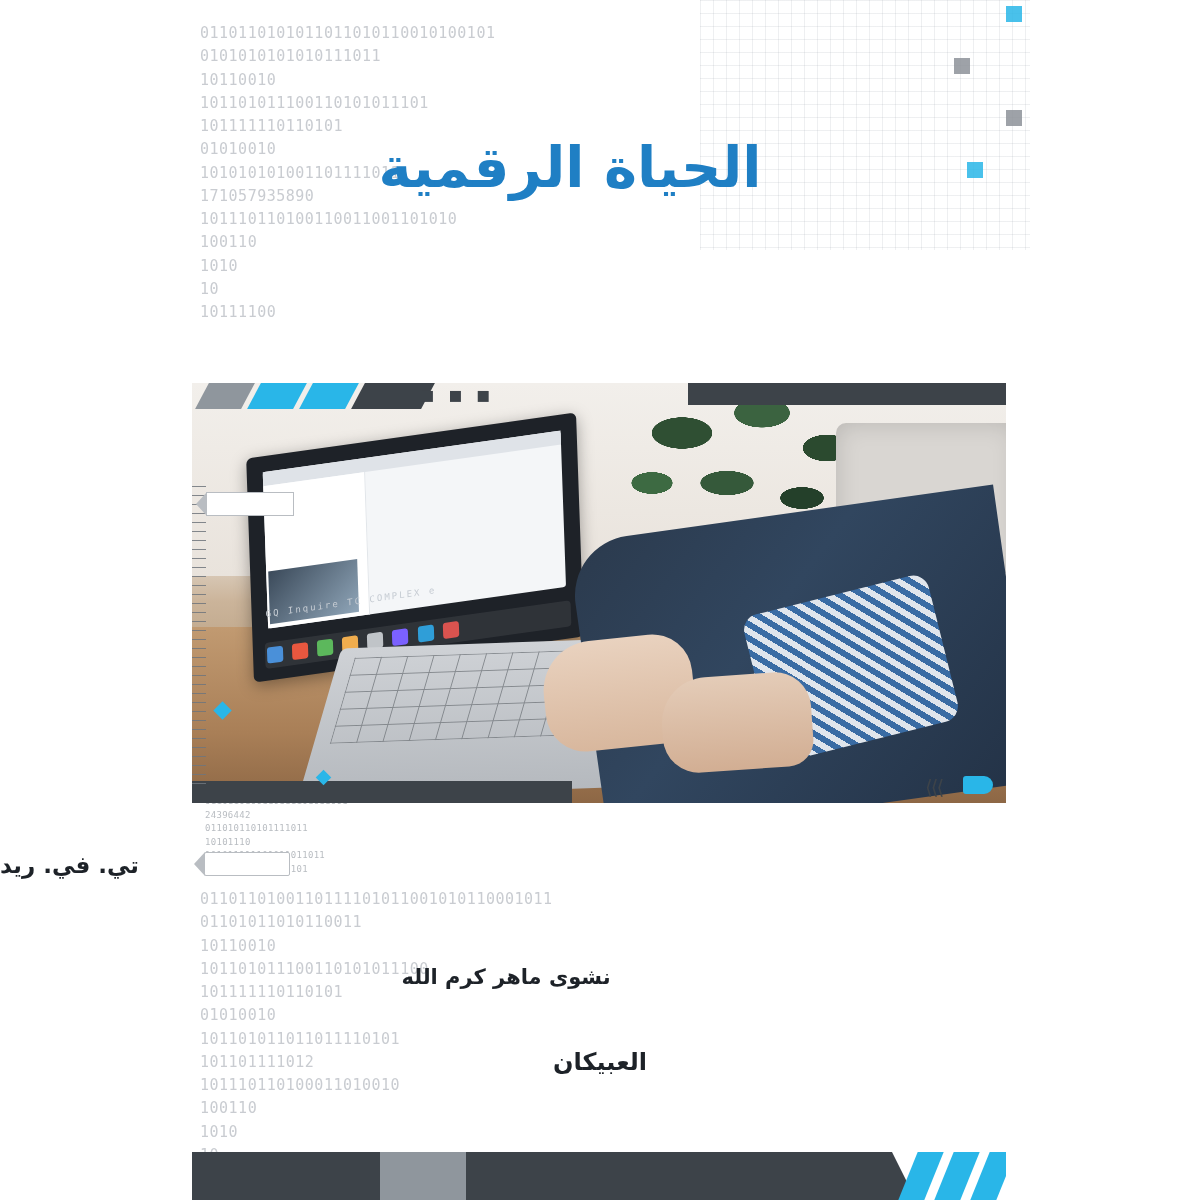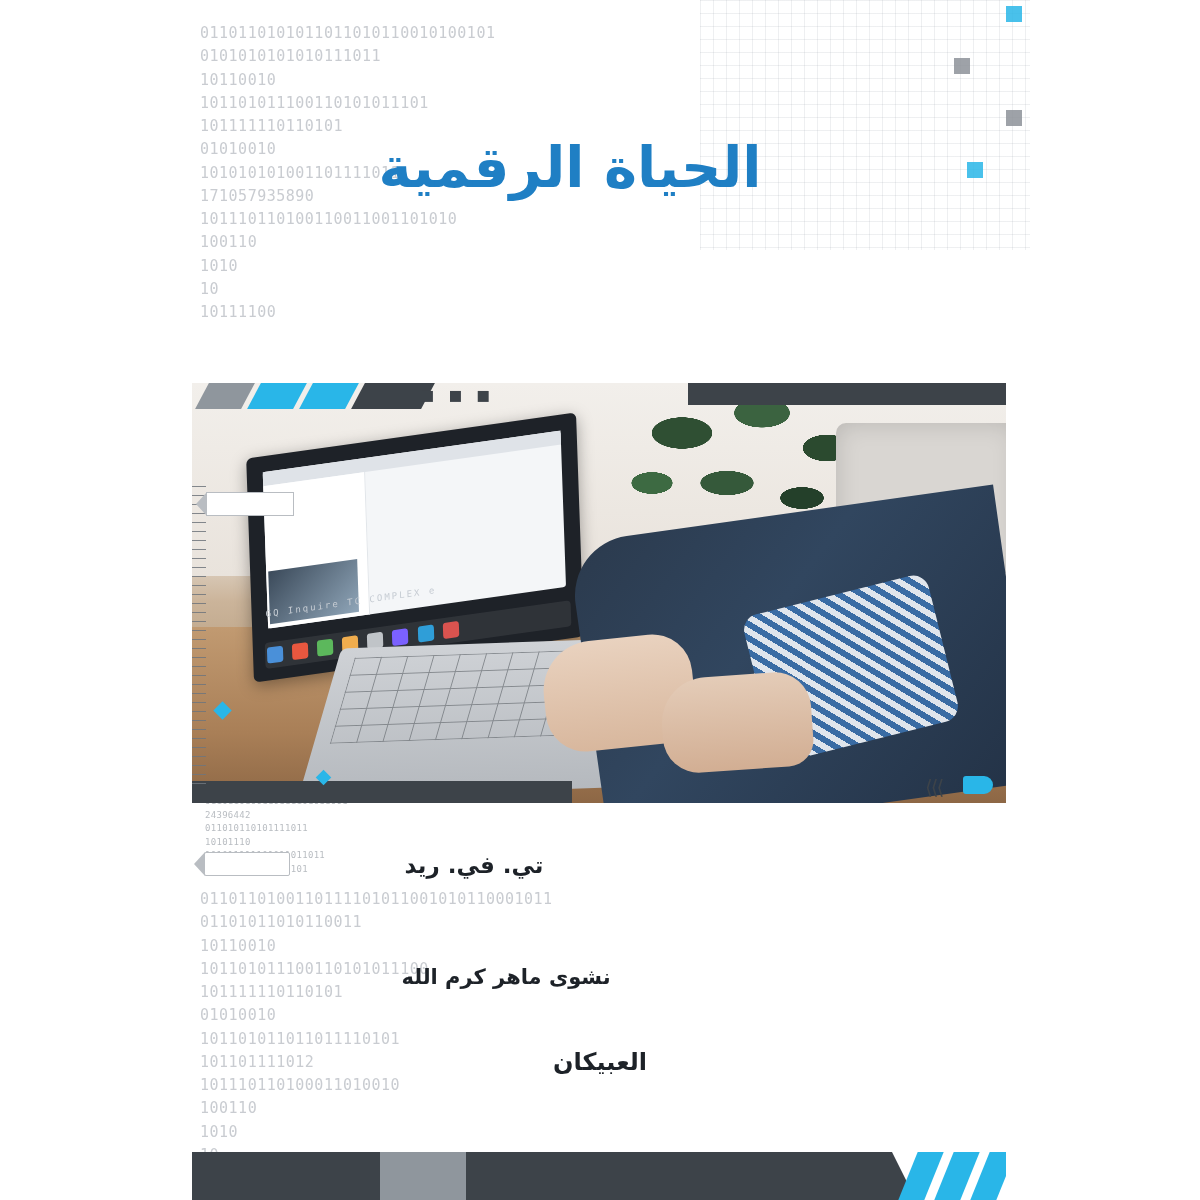--- a/index.html
+++ b/index.html
@@ -331,21 +331,21 @@
     background: #29b6e8;
     border-radius: 3px 9px 9px 3px;
   }
 
   
   .author {
     position: absolute;
     top: 852px;
     left: 0;
     width: 948px;
-    text-align: center;
+    text-align: left;
     font-size: 23px;
     font-weight: bold;
     color: #1d2228;
     direction: rtl;
   }
   .translated-label {
     position: absolute;
     top: 928px;
     left: 0;
     width: 1200px;

